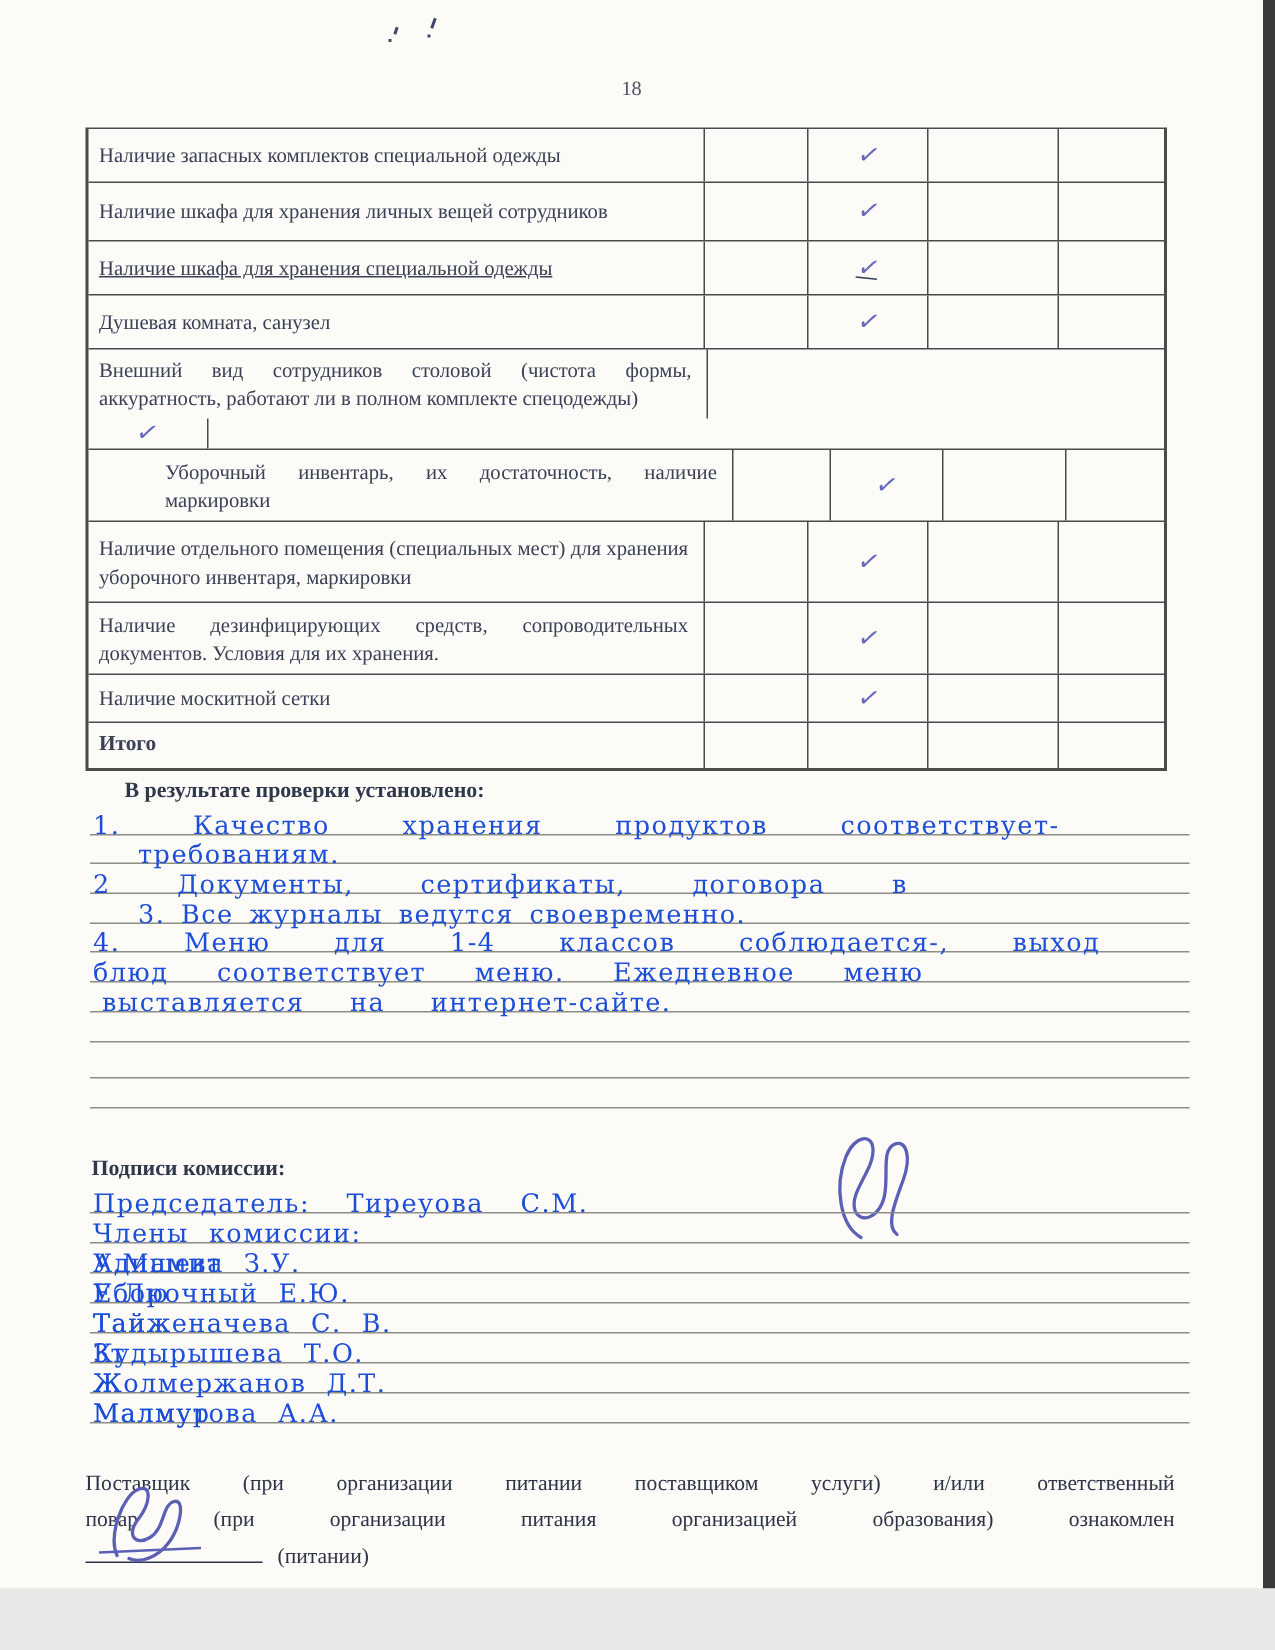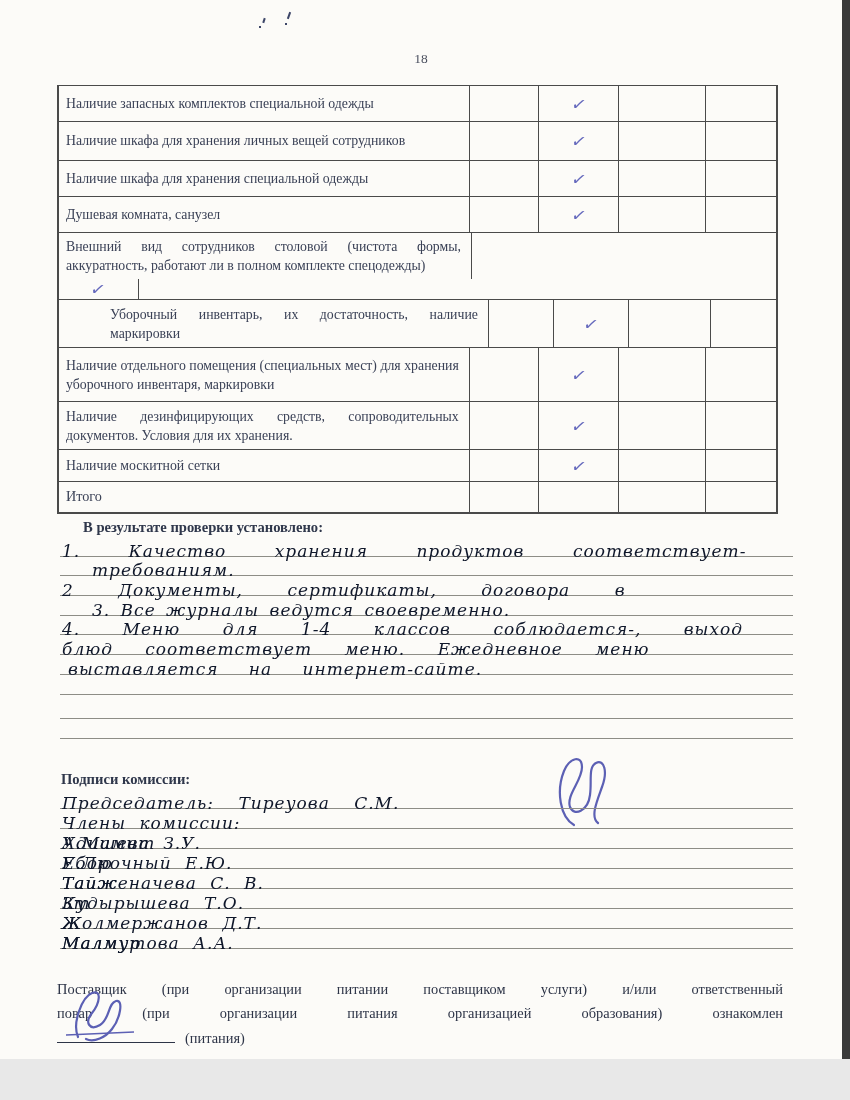--- a/index.html
+++ b/index.html
@@ -20,30 +20,30 @@
              border:2px solid #4a4a4a;box-sizing:border-box;border-top-width:1px;}
   .trow{display:flex;align-items:stretch;border-top:1.8px solid #4a4a4a;}
   .trow:first-child{border-top:none;}
   .cell{box-sizing:border-box;border-right:1.6px solid #4a4a4a;display:flex;
         align-items:center;justify-content:center;}
   .cell:last-child{border-right:none;}
   .c-label{width:413px;justify-content:flex-start;padding:4px 10px 4px 7px;
            font-size:13.8px;line-height:1.38;}
   .c-label .lbl{text-align:justify;text-align-last:left;width:100%;}
   .c2{width:70px;} .c3{width:80px;} .c4{width:88px;} .c5{width:70px;}
-  .rh0{min-height:35px;} .rh1{min-height:38px;} .rh2{min-height:35px;}
+  .rh0{min-height:35px;} .rh1{min-height:38px;} .rh2{min-height:35px;text-decoration:underline;}
   .rh3{min-height:35px;} .rh4{min-height:62px;flex-direction:column;} .rh5{min-height:47px;padding-left:44px;}
   .rh6{min-height:53px;} .rh7{min-height:47px;} .rh8{min-height:31px;}
   .rh9{min-height:30px;}
-  .total .lbl{font-weight:normal;font-size:14.2px;}
+  .total .lbl{font-weight:bold;font-size:14.2px;}
   .check{font-family:"DejaVu Sans", sans-serif;color:#6569bd;font-size:17px;
          display:inline-block;transform:rotate(6deg) skewX(-8deg);font-weight:bold;}
 
   
-  .hw{font-family:"DejaVu Serif", serif;font-style:italic;color:#0f172a;
+  .hw{font-family:"DejaVu Serif", serif;color:#1d4ed8;
       white-space:nowrap;letter-spacing:1px;}
   .heading{position:absolute;font-weight:bold;font-size:14.6px;color:#2f374b;}
   .h-results{left:83px;top:519px;}
   .h-sign{left:61px;top:771px;}
 
   .lines{position:absolute;left:60px;top:537px;width:733px;}
   .rline{height:18.7px;border-bottom:1.5px solid #8d8d86;position:relative;}
   .rline .hw{position:absolute;bottom:-5px;left:2px;font-size:17px;}
   .lines .rline:nth-child(1) .hw{word-spacing:42px;}
   .lines .rline:nth-child(2) .hw{left:32px;word-spacing:4px;}
@@ -262,21 +262,21 @@
     <div class="rline">
       <span class="hw sig-name">Малмутова А.А.</span>
       <span class="hw sig-auto">Малмур</span>
     </div>
   </div>
 
   <div class="footer">
     <div class="f-line">Поставщик (при организации питании поставщиком услуги) и/или ответственный</div>
     <div class="f-line">повар (при организации питания организацией образования) ознакомлен</div>
     <div class="f-sig">
-      <span class="blank"></span><span>(питания)</span>
+      <span class="blank"></span><span>(питании)</span>
     </div>
   </div>
 
   <svg class="scribble scr-supplier" width="90" height="62" viewBox="0 0 90 62">
     <path d="M14 52 C8 38 18 12 28 8 C38 4 36 18 28 28 C20 38 26 46 36 40 C46 34 44 18 52 16 C60 14 56 34 48 44 C42 52 30 58 22 54" fill="none" stroke="#5c60b4" stroke-width="2.2" stroke-linecap="round"></path>
     <path d="M2 50 L70 47" fill="none" stroke="#5c60b4" stroke-width="1.6"></path>
   </svg>
 </div>
 
 </body></html>

